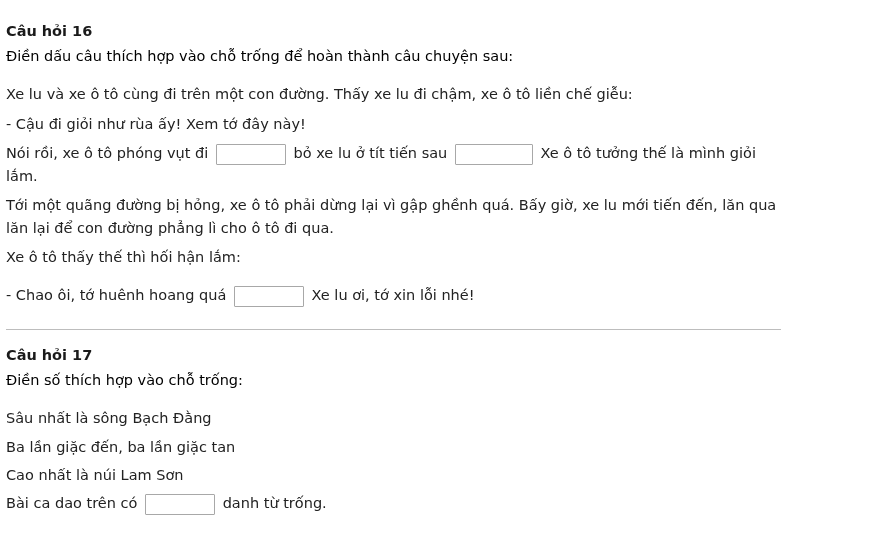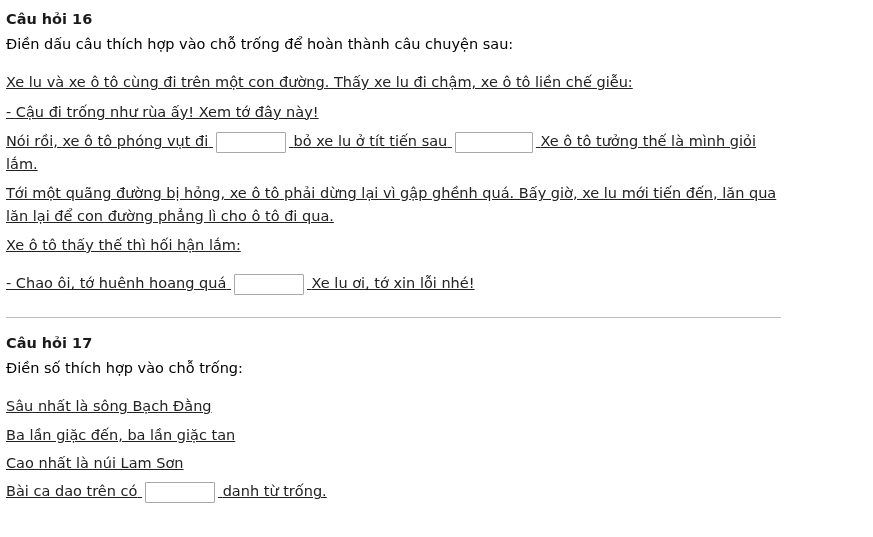--- a/index.html
+++ b/index.html
@@ -10,41 +10,40 @@
   body {
     width: 873px;
     height: 537px;
     font-family: "DejaVu Sans", sans-serif;
     color: #222222;
     font-size: 14.5px;
     line-height: 1.35;
     overflow: hidden;
   }
   .page {
-    padding: 10px 8px 0 6px;
+    padding: 22px 8px 0 6px;
     box-sizing: border-box;
     width: 789px;
   }
   .q-title {
     font-weight: bold;
     font-size: 14.5px;
     color: #1a1a1a;
     margin: 0 0 5px 0;
   }
   .prompt {
     margin: 0 0 7px 0;
     font-size: 14.5px;
     color: #000000;
   }
   .para {
     margin: 0 0 7px 0;
     font-size: 14.5px;
     color: #222222;
     line-height: 1.55;
-    text-decoration: underline;
   }
   .para.tight {
     margin-bottom: 16px;
   }
   .spacer-sm { height: 10px; }
 
   .blank {
     display: inline-block;
     vertical-align: middle;
     border: 1px solid #a8a8a8;
@@ -77,21 +76,21 @@
 
 <div class="page">
 
   <div class="question">
     <div class="q-title">Câu hỏi 16</div>
     <div class="prompt">Điền dấu câu thích hợp vào chỗ trống để hoàn thành câu chuyện sau:</div>
 
     <div class="spacer-sm"></div>
 
     <div class="para">Xe lu và xe ô tô cùng đi trên một con đường. Thấy xe lu đi chậm, xe ô tô liền chế giễu:</div>
-    <div class="para">- Cậu đi trống như rùa ấy! Xem tớ đây này!</div>
+    <div class="para">- Cậu đi giỏi như rùa ấy! Xem tớ đây này!</div>
 
     <div class="para">
       <span>Nói rồi, xe ô tô phóng vụt đi</span>
       <span class="blank w70"></span>
       <span>bỏ xe lu ở tít tiến sau</span>
       <span class="blank w78"></span>
       <span>Xe ô tô tưởng thế là mình giỏi lắm.</span>
     </div>
 
     <div class="para">Tới một quãng đường bị hỏng, xe ô tô phải dừng lại vì gập ghềnh quá. Bấy giờ, xe lu mới tiến đến, lăn qua lăn lại để con đường phẳng lì cho ô tô đi qua.</div>

